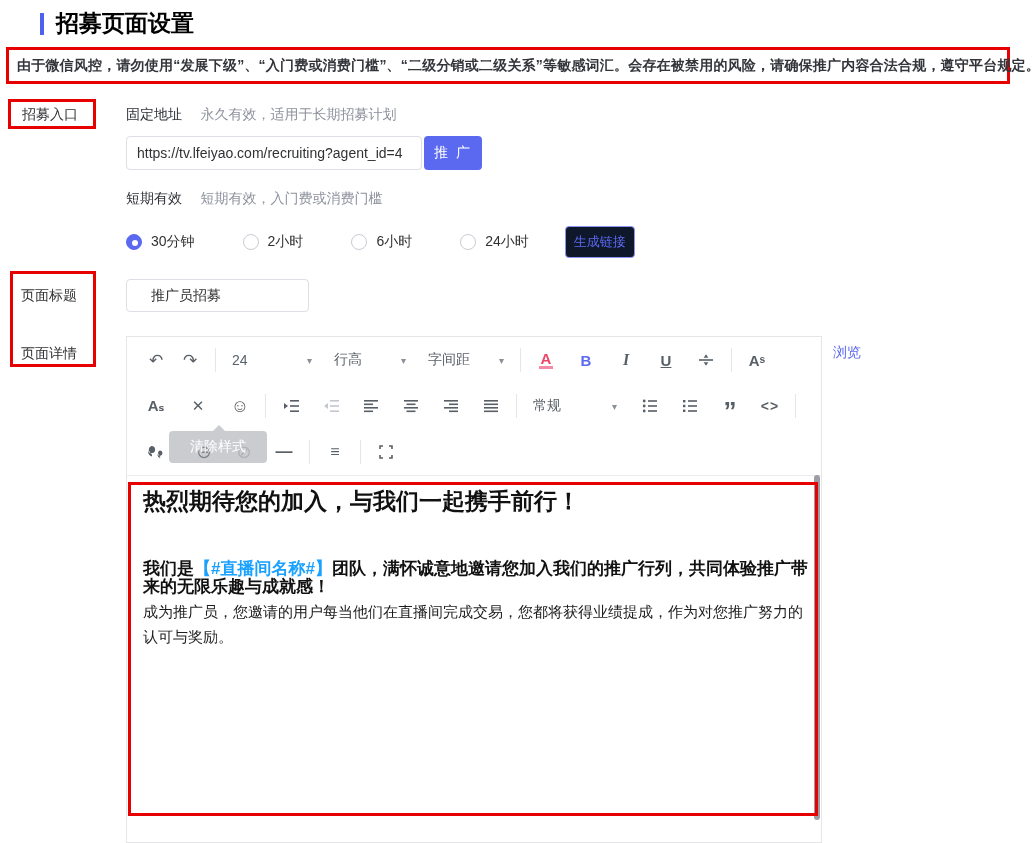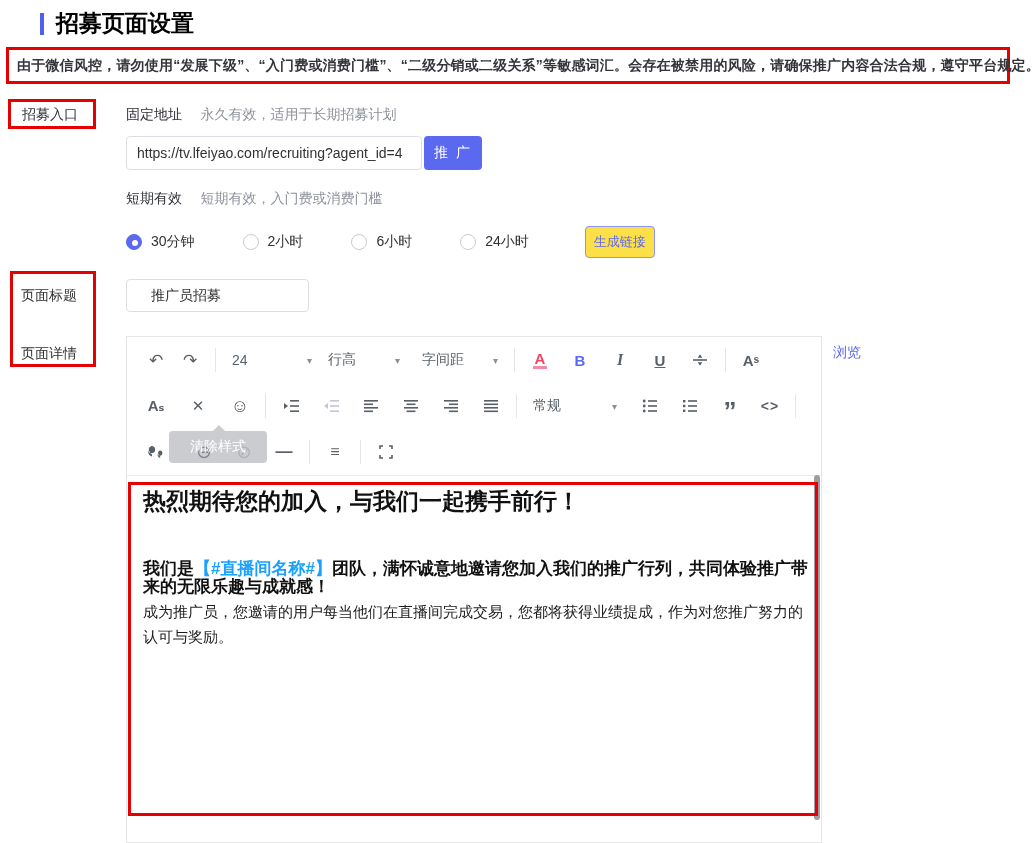--- a/index.html
+++ b/index.html
@@ -34,22 +34,22 @@
 
   
   .radio-row { position:absolute; left:126px; top:226px; display:flex; align-items:center; }
   .radio-item { display:flex; align-items:center; margin-right:48px; cursor:pointer; }
   .radio-dot { width:16px; height:16px; border-radius:50%; border:1px solid #c9ccd4;
     background:#fff; margin-right:9px; position:relative; }
   .radio-item.selected .radio-dot { background:#5b69f1; border-color:#5b69f1; }
   .radio-item.selected .radio-dot::after { content:""; position:absolute; left:5px; top:5px;
     width:6px; height:6px; border-radius:50%; background:#fff; }
   .radio-label { font-size:14px; color:#303133; }
-  .gen-btn { width:70px; height:32px; border:1px solid #8b96f4; background:#fde047;
-    color:#5b69f1; font-size:13px; border-radius:4px; cursor:pointer; font-family:inherit;margin-left:20px; }
+  .gen-btn { width:70px; height:32px; border:1px solid #8b96f4; background:#0f172a;
+    color:#5b69f1; font-size:13px; border-radius:4px; cursor:pointer; font-family:inherit; }
 
   .title-input { position:absolute; left:126px; top:279px; width:183px; height:33px;
     border:1px solid #dcdfe6; border-radius:4px; font-size:14px; color:#303133;
     padding:0 24px; outline:none; font-family:inherit; }
 
   
   .editor { position:absolute; left:126px; top:336px; width:696px; height:507px;
     border:1px solid #e6e6e8; background:#fff; }
   .toolbar { border-bottom:1px solid #ececee; }
   .tb-row { height:46px; display:flex; align-items:center; padding-left:12px; }
@@ -149,21 +149,21 @@
   <div class="toolbar" style="position:relative;">
 
     <div class="tb-row">
       <div class="tb-btn">↶</div>
       <div class="tb-btn">↷</div>
       <div class="tb-divider"></div>
       <div class="tb-select" style="width:96px;">
         <span>24</span>
         <span class="caret">▾</span>
       </div>
-      <div class="tb-select" style="width:88px; margin-left:0;">
+      <div class="tb-select" style="width:88px; margin-left:6px;">
         <span>行高</span>
         <span class="caret">▾</span>
       </div>
       <div class="tb-select" style="width:92px; margin-left:6px;">
         <span>字间距</span>
         <span class="caret">▾</span>
       </div>
       <div class="tb-divider"></div>
       <div class="tb-btn">
           <span class="icon-letter color-a">A</span>

